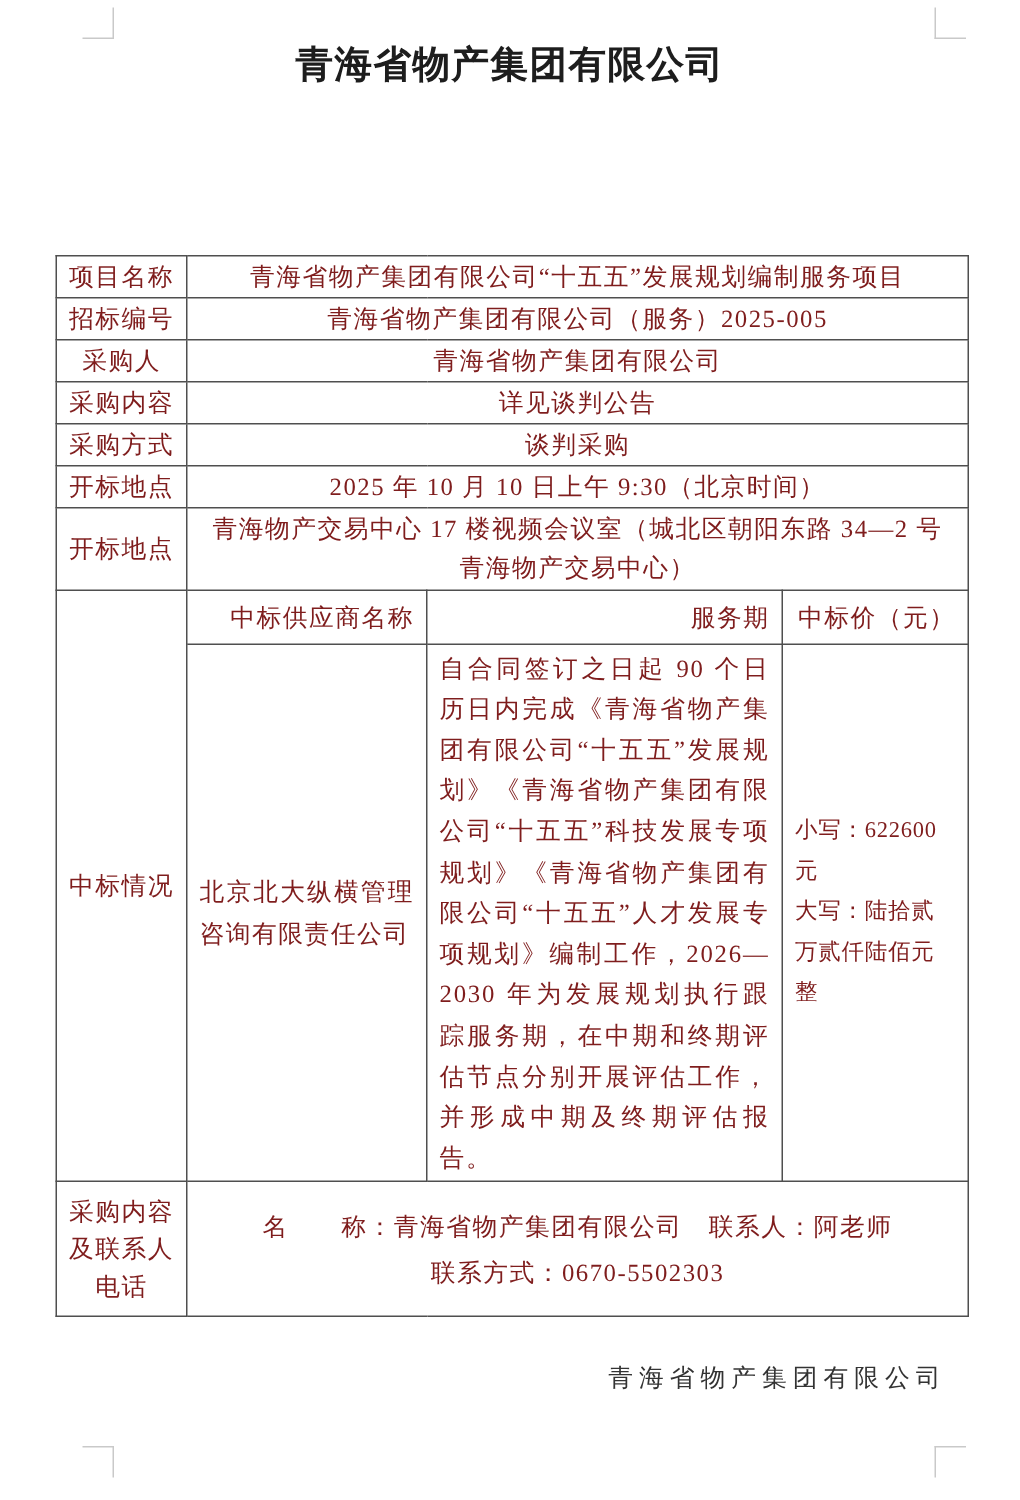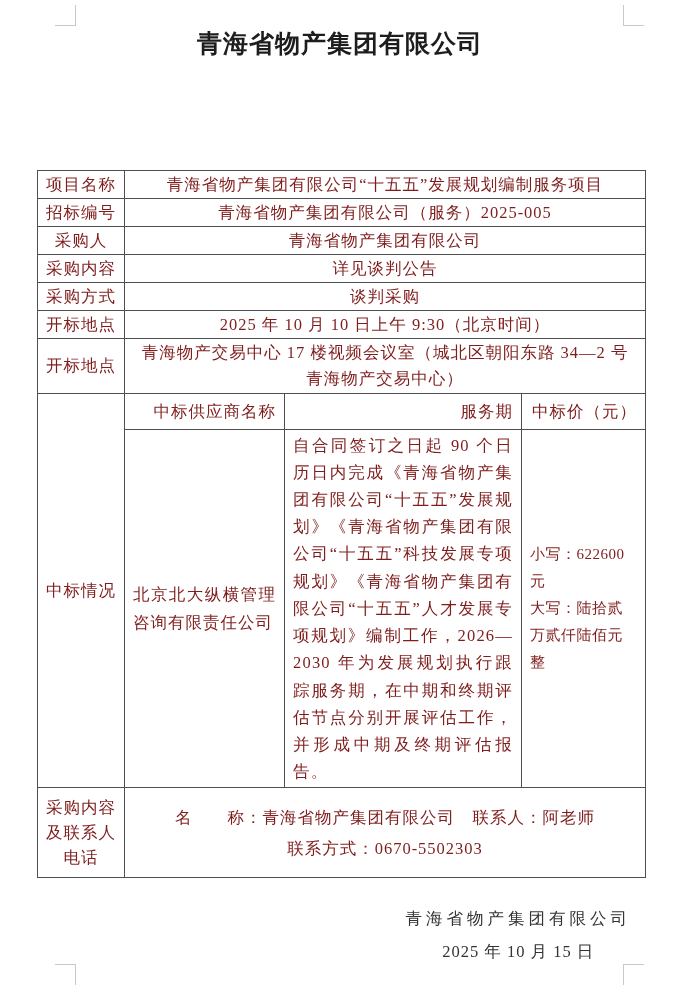--- a/index.html
+++ b/index.html
@@ -135,14 +135,13 @@
       <td class="val contact-val" colspan="3">
         <div>名　　称：青海省物产集团有限公司　联系人：阿老师</div>
         <div>联系方式：0670-5502303</div>
       </td>
     </tr>
   </tbody>
 </table>
 
 <div class="footer">
   <div class="org">青海省物产集团有限公司</div>
-  <div class="date">2025 年 10 月 15 日</div>
 </div>
 
 </body></html>

